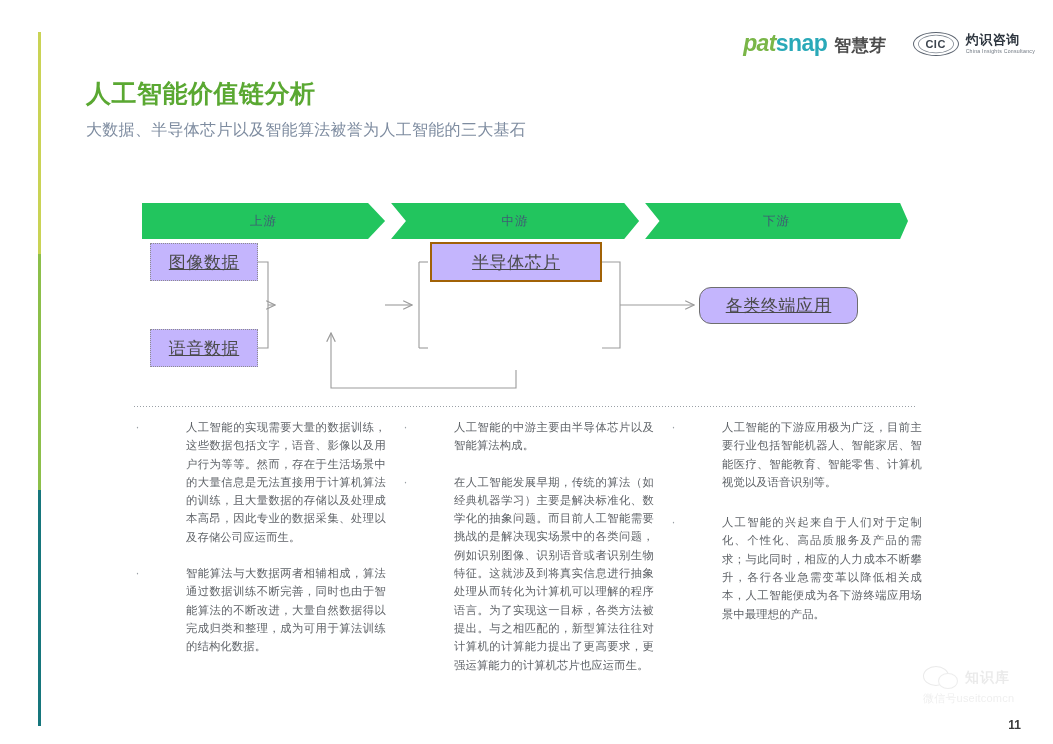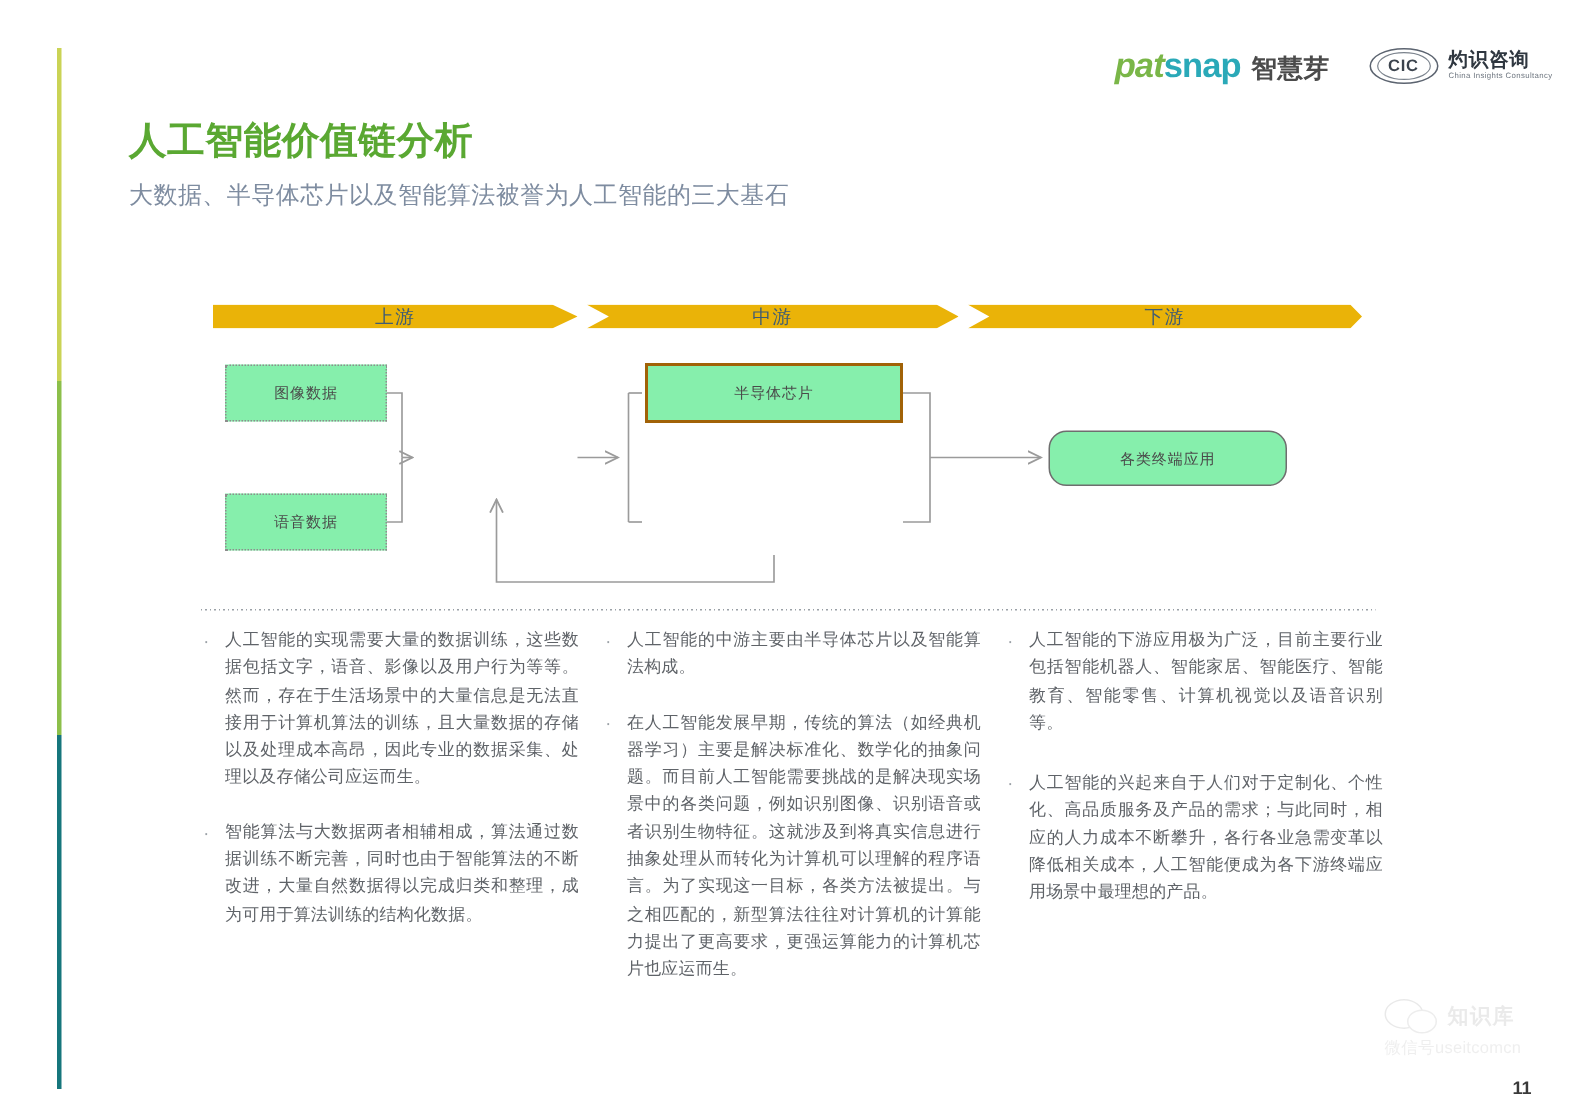--- a/index.html
+++ b/index.html
@@ -45,35 +45,35 @@
     font-size:25px; font-weight:700; color:#5aa832; letter-spacing:0.5px;
   }
   .page-subtitle {
     position:absolute; left:86px; top:120px;
     font-size:16px; color:#7e8ca0; letter-spacing:0.3px;
   }
 
   
   .band { position:absolute; left:142px; top:203px; width:766px; height:28px; display:flex; }
   .chev {
-    position:relative; height:16px; background:#eab308;
+    position:relative; height:36px; background:#22c55e;
     display:flex; align-items:center; justify-content:center;
     font-size:12.5px; color:#3f5c74; letter-spacing:1px;
   }
   .chev.c1 { width:245px; clip-path: polygon(0 0, 93% 0, 100% 50%, 93% 100%, 0 100%); }
   .chev.c2 { width:250px; margin-left:6px;
              clip-path: polygon(0 0, 94% 0, 100% 50%, 94% 100%, 0 100%, 6% 50%); text-align: center; }
   .chev.c3 { width:265px; margin-left:6px;
              clip-path: polygon(0 0, 97% 0, 100% 50%, 97% 100%, 0 100%, 5.5% 50%); }
 
   
   .diagram { position:absolute; left:0; top:0; width:1053px; height:744px; pointer-events:none; }
   .node {
     position:absolute; display:flex; align-items:center; justify-content:center;
-    font-size:10px; color:#4a4a4a; background:#86efac; letter-spacing:0.6px;
+    font-size:17px; color:#4a4a4a; background:#c4b5fd; letter-spacing:0.6px;text-decoration:underline;
   }
   .node.dotted { border:1.6px dotted #8d8d8d; }
   .node.green  { border:2px solid #a16207; }
   .node.gray   { border:1.6px solid #6e6e6e; }
 
   .n-img  { left:150px; top:243px; width:108px; height:38px; }
   .n-voice{ left:150px; top:329px; width:108px; height:38px; }
   .n-big  { left:277px; top:286px; width:108px; height:38px; }
   .n-chip { left:430px; top:242px; width:172px; height:40px; }
   .n-algo { left:430px; top:330px; width:172px; height:40px; }
@@ -86,21 +86,21 @@
   }
 
   
   .cols { position:absolute; left:134px; top:418px; width:790px; display:flex; gap:16px; }
   .col { width:252px; }
   .bullet-row { display:flex; gap:9px; margin-bottom:18px; }
   .bullet-dot {
     flex:0 0 auto; width:7px; color:#9aa0a6; font-size:12px; line-height:1.62; text-align:center;
   }
   .bullet-text {
-    font-size:11.3px; line-height:1.62; color:#5f6368; text-align:justify; letter-spacing:0.15px;
+    font-size:11.3px; line-height:1.62; color:#5f6368; text-align:justify; letter-spacing:0.15px;margin-left:36px;
   }
   .col.c3 .bullet-row { margin-bottom:22px; }
 
   
   .watermark { position:absolute; right:18px; bottom:30px; width:112px; height:48px; opacity:0.30; }
   .wm-row { display:flex; align-items:center; gap:6px; }
   .wm-chat { position:relative; width:36px; height:24px; }
   .wm-b1 {
     position:absolute; left:0; top:0; width:26px; height:20px; border:1.8px solid #b9b9b9;
     border-radius:50%;

